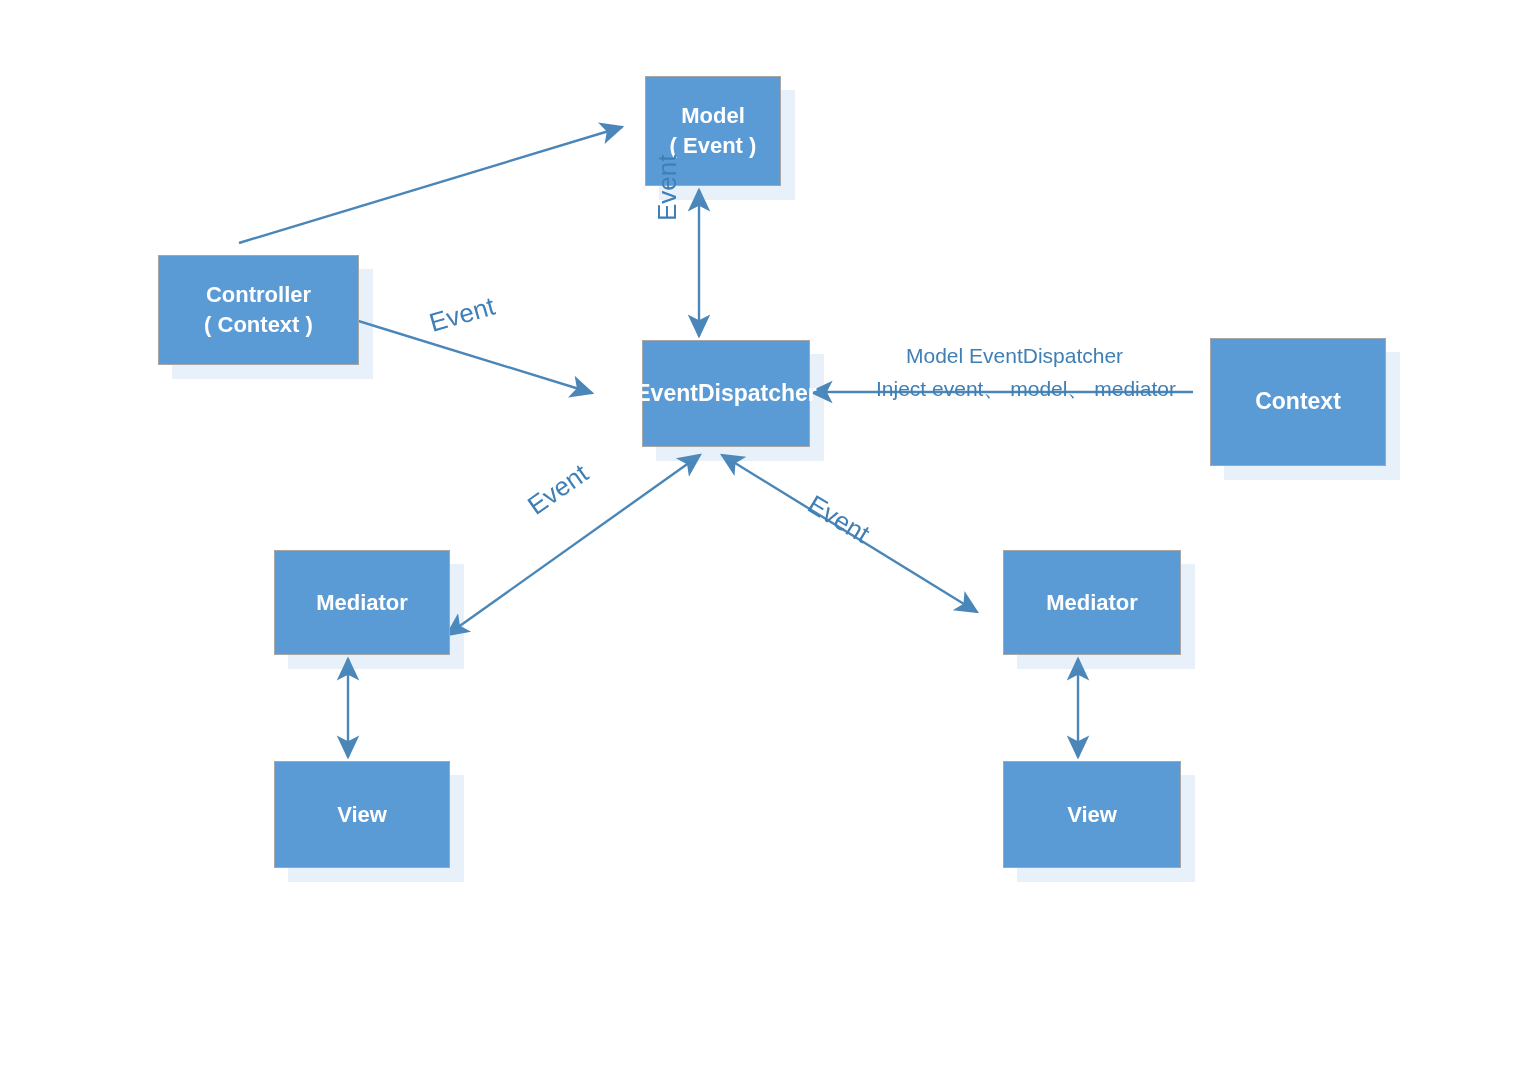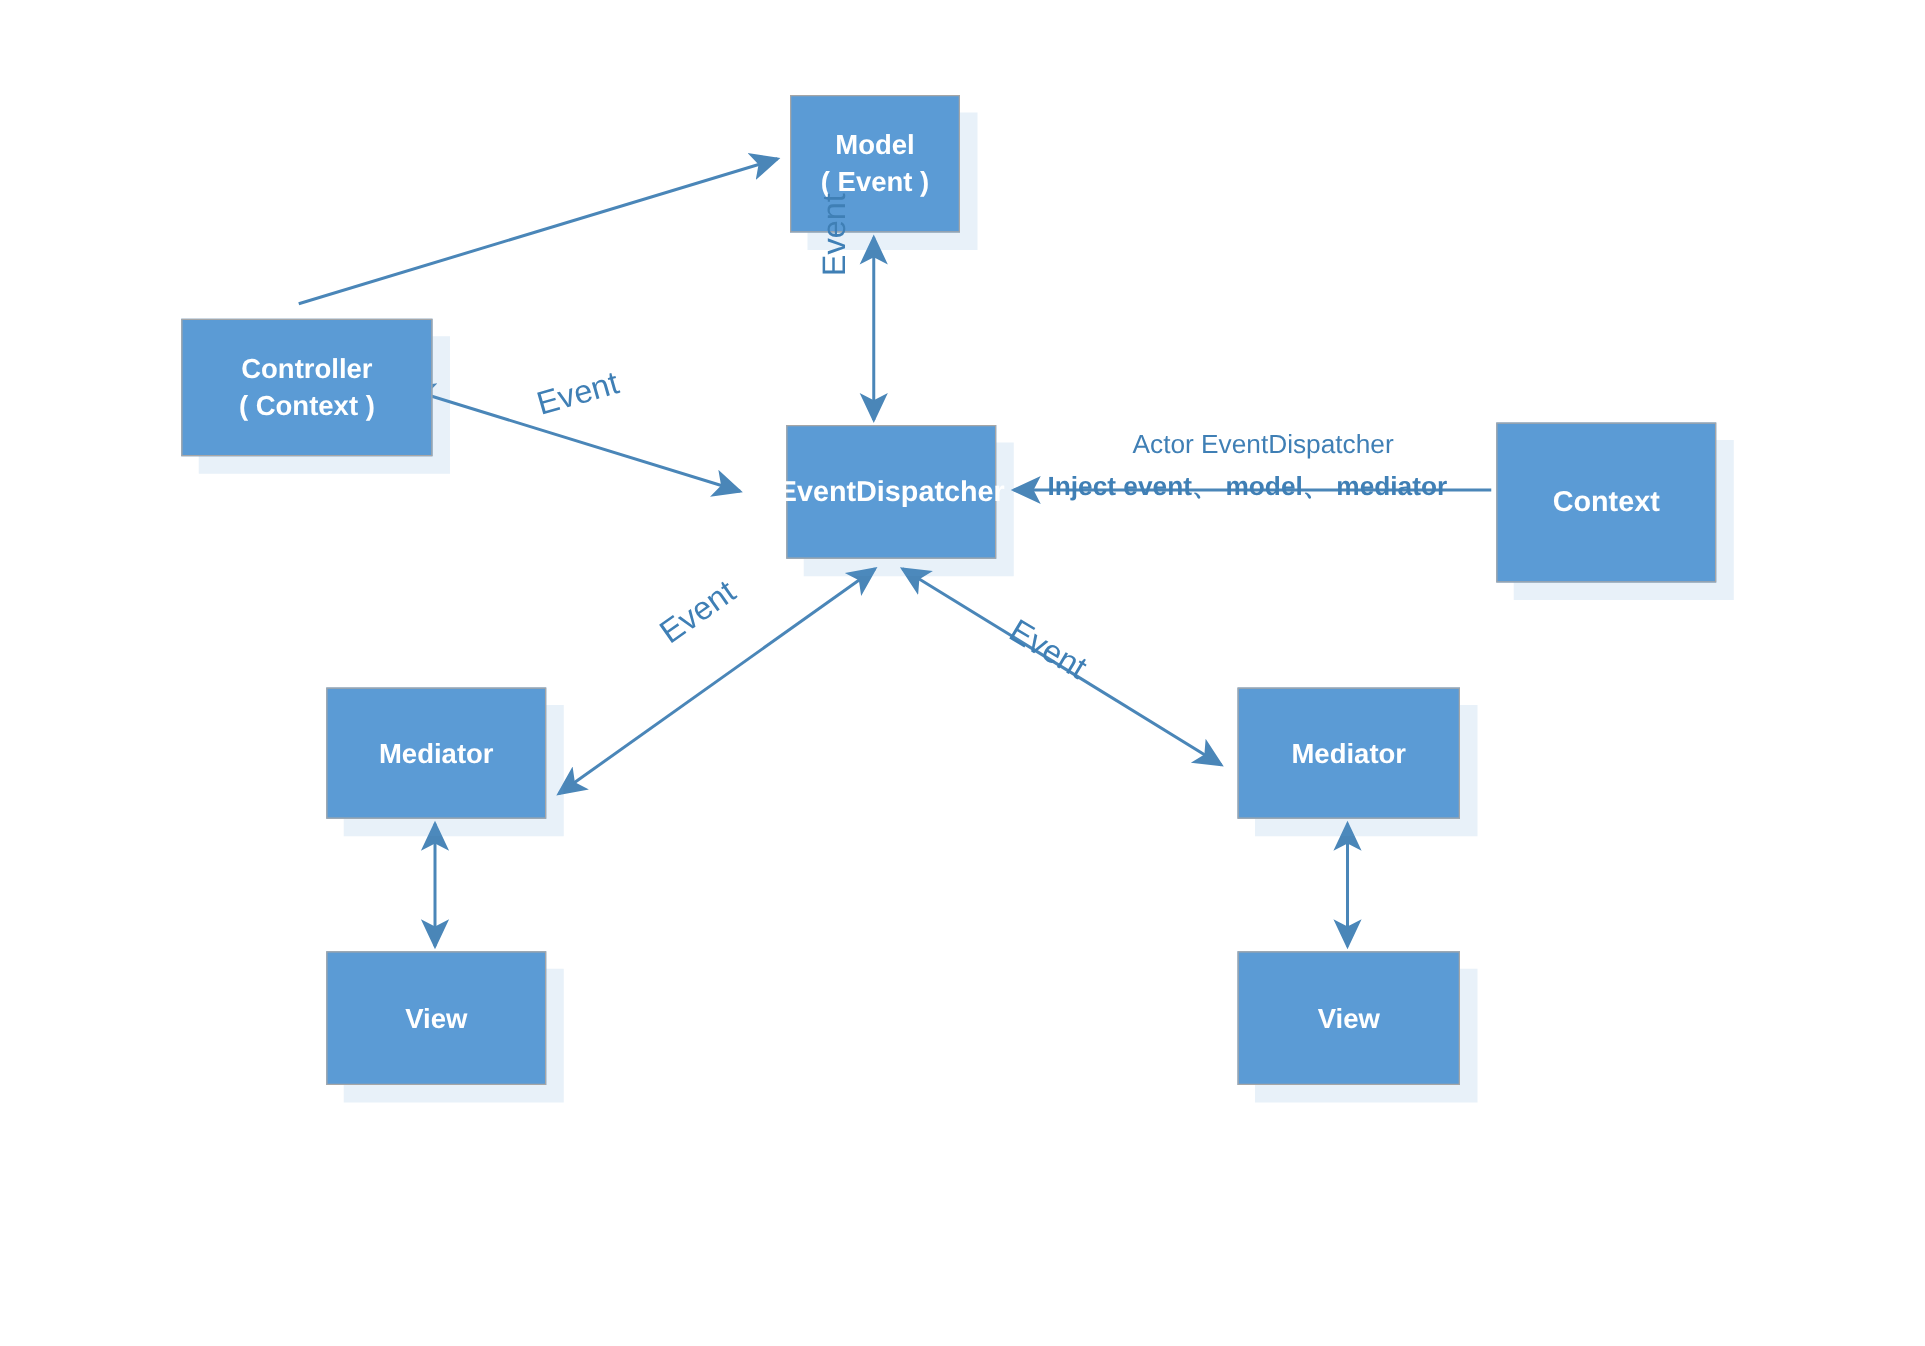--- a/index.html
+++ b/index.html
@@ -25,20 +25,21 @@
     color: #ffffff;
     font-weight: bold;
     display: flex;
     flex-direction: column;
     align-items: center;
     justify-content: center;
     text-align: center;
     line-height: 1.35;
     box-sizing: border-box;
     z-index: 3;
+    margin-left: 13px;
   }
   .node .line1, .node .line2 {
     display: block;
     white-space: pre;
   }
   .edge-label {
     position: absolute;
     color: #3f7fb5;
     font-weight: normal;
     white-space: pre;
@@ -127,16 +128,16 @@
 
   <div class="node" id="node-view-right" style="left: 990px; top: 761px; width: 178px; height: 107px; font-size: 22px;">
     <span class="line1">View</span>
   </div>
 
   <div class="edge-label" id="lbl-0" style="left: 652px; top: 221px; transform-origin: left top; transform: rotate(-90deg);">Event</div>
   <div class="edge-label" id="lbl-1" style="left: 426px; top: 309px; transform-origin: left top; transform: rotate(-16deg);">Event</div>
   <div class="edge-label" id="lbl-2" style="left: 522px; top: 496px; transform-origin: left top; transform: rotate(-35deg);">Event</div>
   <div class="edge-label" id="lbl-3" style="left: 818px; top: 489px; transform-origin: left top; transform: rotate(31deg);">Event</div>
 
-  <div class="ctx-label" id="ctxlbl-0" style="left: 906px; top: 344px;">Actor EventDispatcher</div>
-  <div class="ctx-label" id="ctxlbl-1" style="left: 838px; top: 375px; font-weight: bold;">Inject event、 model、 mediator</div>
+  <div class="ctx-label" id="ctxlbl-0" style="left: 906px; top: 344px;">Model EventDispatcher</div>
+  <div class="ctx-label" id="ctxlbl-1" style="left: 876px; top: 375px;">Inject event、 model、 mediator</div>
 
 </div>
 
 </body></html>

